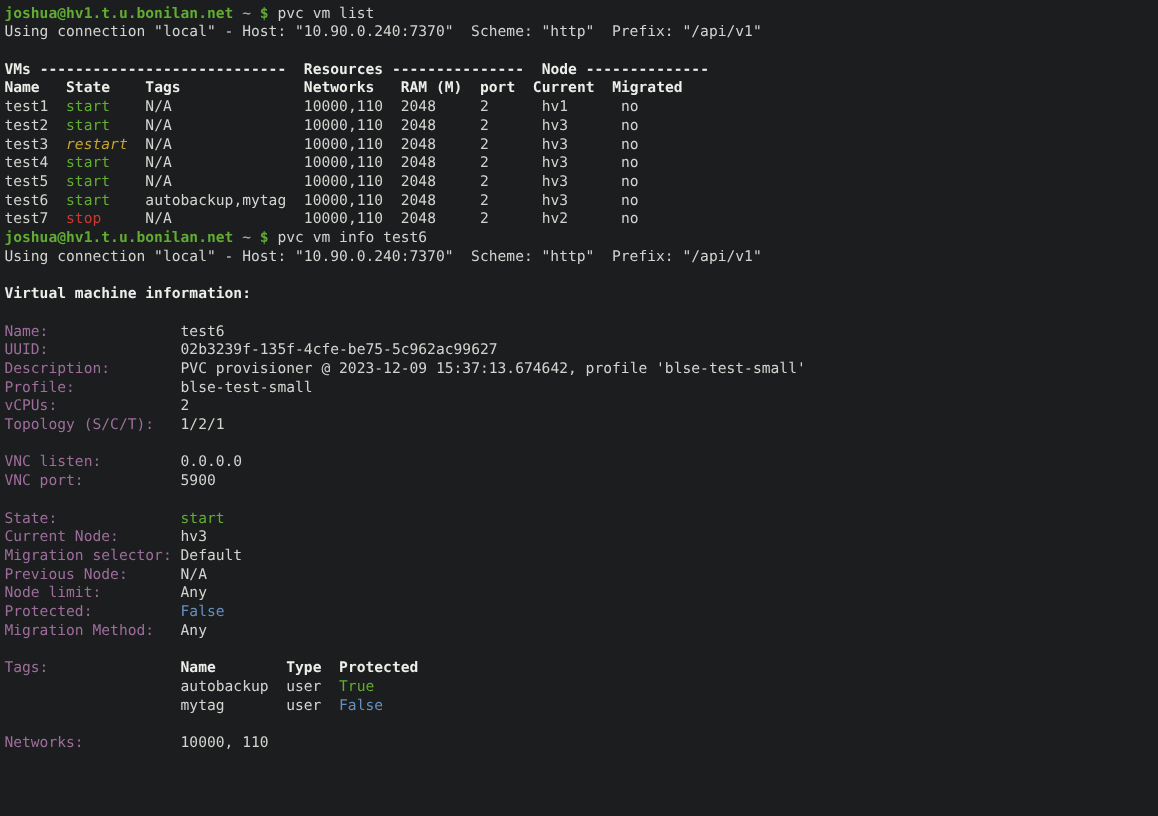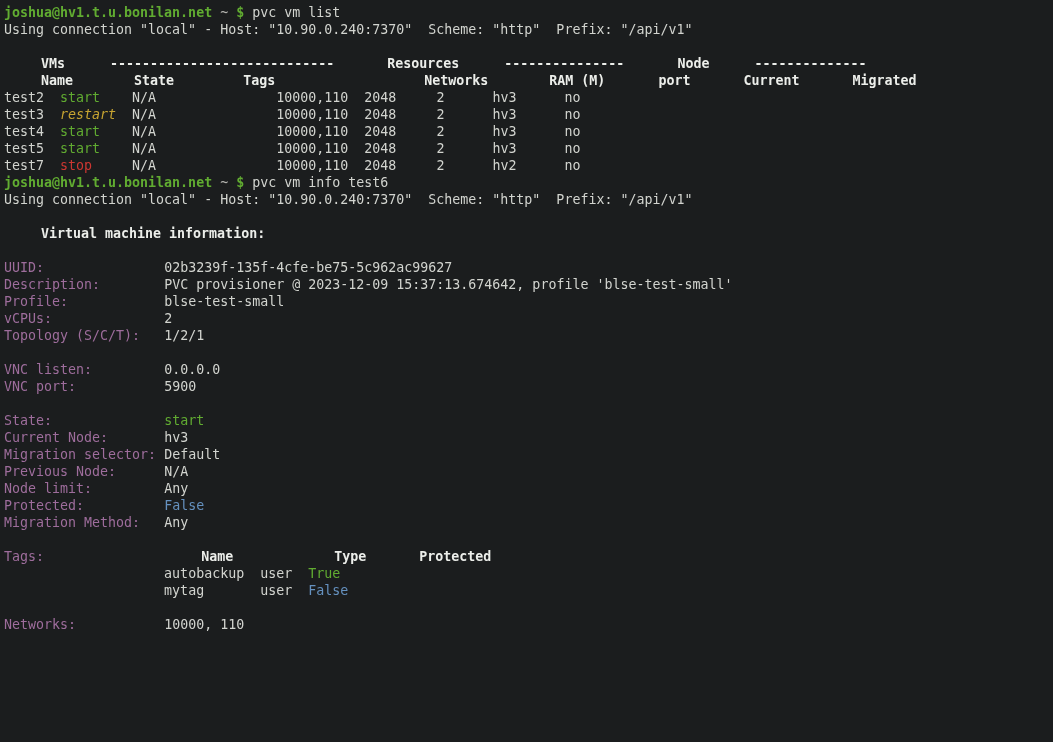--- a/index.html
+++ b/index.html
@@ -15,21 +15,21 @@
   #terminal {
     width: 834px; height: 742px; background: var(--bg);
   }
   #screen {
     font-family: "DejaVu Sans Mono", "Liberation Mono", monospace;
     font-size: 13.3px; line-height: 17px; color: var(--fg);
     padding: 4px 0 0 4px;
   }
   .line { white-space: pre; height: 17px; }
   .b   { font-weight: bold; }
-  .bw  { color: var(--bw); font-weight: bold; margin-left: 37px; }
+  .bw  { color: var(--bw); font-weight: bold; }
   .green  { color: var(--green); }
   .yellow { color: var(--yellow); font-style: italic; }
   .red    { color: var(--red); }
   .mauve  { color: var(--mauve); }
   .blue   { color: var(--blue); }
   .dim    { color: var(--dim); }
   .cursor {
     display: inline-block; width: 8px; height: 15px;
     border: 1.5px solid #e6e6e4; vertical-align: text-bottom;
   }
@@ -37,30 +37,33 @@
 </head>
 <body>
 
 <div id="terminal">
   <div id="screen">
       <div class="line"><span class="green b">joshua@hv1.t.u.bonilan.net</span> <span class="dim">~</span> <span class="green b">$</span> <span>pvc vm list</span></div>
       <div class="line"><span>Using connection "local" - Host: "10.90.0.240:7370"  Scheme: "http"  Prefix: "/api/v1"</span></div>
       <div class="line"></div>
       <div class="line"><span class="bw">VMs</span> <span class="bw">----------------------------</span>  <span class="bw">Resources</span> <span class="bw">---------------</span>  <span class="bw">Node</span> <span class="bw">--------------</span></div>
       <div class="line"><span class="bw">Name</span>   <span class="bw">State</span>    <span class="bw">Tags</span>              <span class="bw">Networks</span>   <span class="bw">RAM (M)</span>  <span class="bw">port</span>  <span class="bw">Current</span>  <span class="bw">Migrated</span></div>
+      <div class="line"><span>test1</span>  <span class="green">start</span>    <span>N/A</span>               <span>10000,110</span>  <span>2048</span>     <span>2</span>      <span>hv1</span>      <span>no</span></div>
       <div class="line"><span>test2</span>  <span class="green">start</span>    <span>N/A</span>               <span>10000,110</span>  <span>2048</span>     <span>2</span>      <span>hv3</span>      <span>no</span></div>
       <div class="line"><span>test3</span>  <span class="yellow">restart</span>  <span>N/A</span>               <span>10000,110</span>  <span>2048</span>     <span>2</span>      <span>hv3</span>      <span>no</span></div>
       <div class="line"><span>test4</span>  <span class="green">start</span>    <span>N/A</span>               <span>10000,110</span>  <span>2048</span>     <span>2</span>      <span>hv3</span>      <span>no</span></div>
       <div class="line"><span>test5</span>  <span class="green">start</span>    <span>N/A</span>               <span>10000,110</span>  <span>2048</span>     <span>2</span>      <span>hv3</span>      <span>no</span></div>
+      <div class="line"><span>test6</span>  <span class="green">start</span>    <span>autobackup,mytag</span>  <span>10000,110</span>  <span>2048</span>     <span>2</span>      <span>hv3</span>      <span>no</span></div>
       <div class="line"><span>test7</span>  <span class="red">stop</span>     <span>N/A</span>               <span>10000,110</span>  <span>2048</span>     <span>2</span>      <span>hv2</span>      <span>no</span></div>
       <div class="line"><span class="green b">joshua@hv1.t.u.bonilan.net</span> <span class="dim">~</span> <span class="green b">$</span> <span>pvc vm info test6</span></div>
       <div class="line"><span>Using connection "local" - Host: "10.90.0.240:7370"  Scheme: "http"  Prefix: "/api/v1"</span></div>
       <div class="line"></div>
       <div class="line"><span class="bw">Virtual machine information:</span></div>
       <div class="line"></div>
+      <div class="line"><span class="mauve">Name:</span>               <span>test6</span></div>
       <div class="line"><span class="mauve">UUID:</span>               <span>02b3239f-135f-4cfe-be75-5c962ac99627</span></div>
       <div class="line"><span class="mauve">Description:</span>        <span>PVC provisioner @ 2023-12-09 15:37:13.674642, profile 'blse-test-small'</span></div>
       <div class="line"><span class="mauve">Profile:</span>            <span>blse-test-small</span></div>
       <div class="line"><span class="mauve">vCPUs:</span>              <span>2</span></div>
       <div class="line"><span class="mauve">Topology (S/C/T):</span>   <span>1/2/1</span></div>
       <div class="line"></div>
       <div class="line"><span class="mauve">VNC listen:</span>         <span>0.0.0.0</span></div>
       <div class="line"><span class="mauve">VNC port:</span>           <span>5900</span></div>
       <div class="line"></div>
       <div class="line"><span class="mauve">State:</span>              <span class="green">start</span></div>

